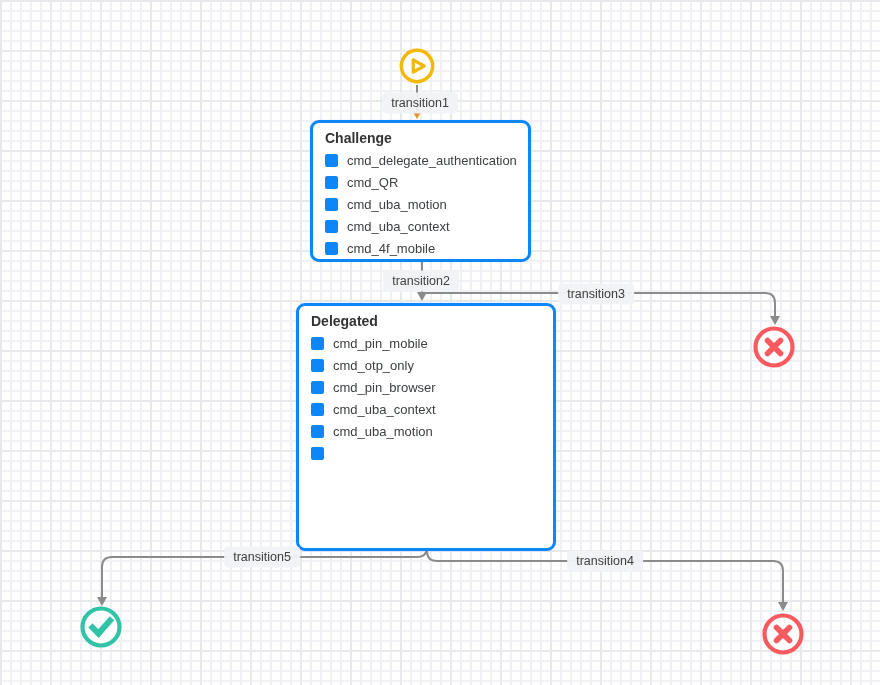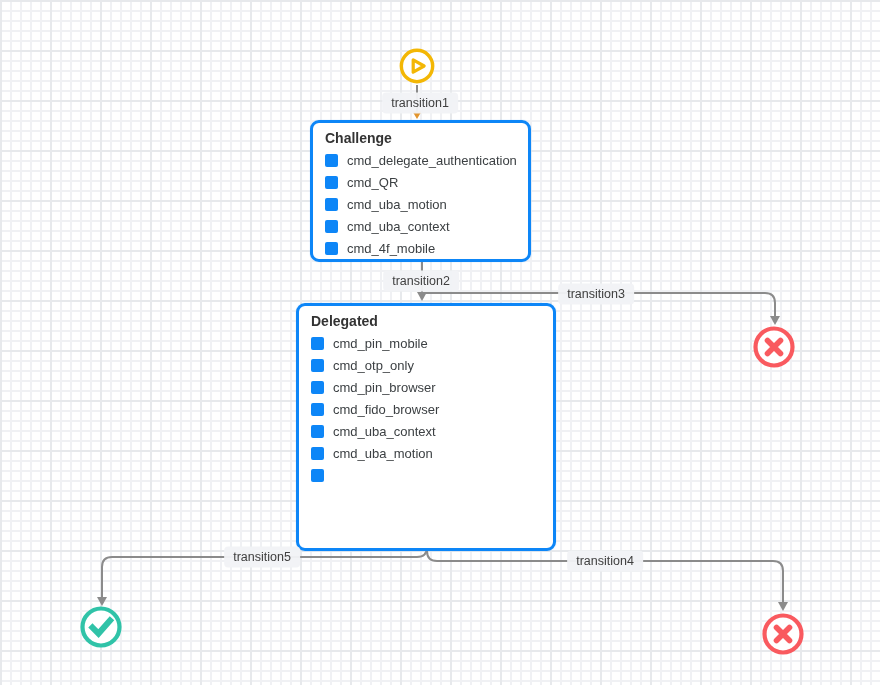--- a/index.html
+++ b/index.html
@@ -126,24 +126,20 @@
     <div class="state-item">
       <span class="cmd-square"></span>
       <span class="item-text">cmd_otp_only</span>
     </div>
     <div class="state-item">
       <span class="cmd-square"></span>
       <span class="item-text">cmd_pin_browser</span>
     </div>
     <div class="state-item">
       <span class="cmd-square"></span>
-      <span class="item-text">cmd_fido_browser</span>
-    </div>
-    <div class="state-item">
-      <span class="cmd-square"></span>
       <span class="item-text">cmd_uba_context</span>
     </div>
     <div class="state-item">
       <span class="cmd-square"></span>
       <span class="item-text">cmd_uba_motion</span>
     </div>
     <div class="state-item">
       <span class="cmd-square"></span>
     </div>
   </div>

